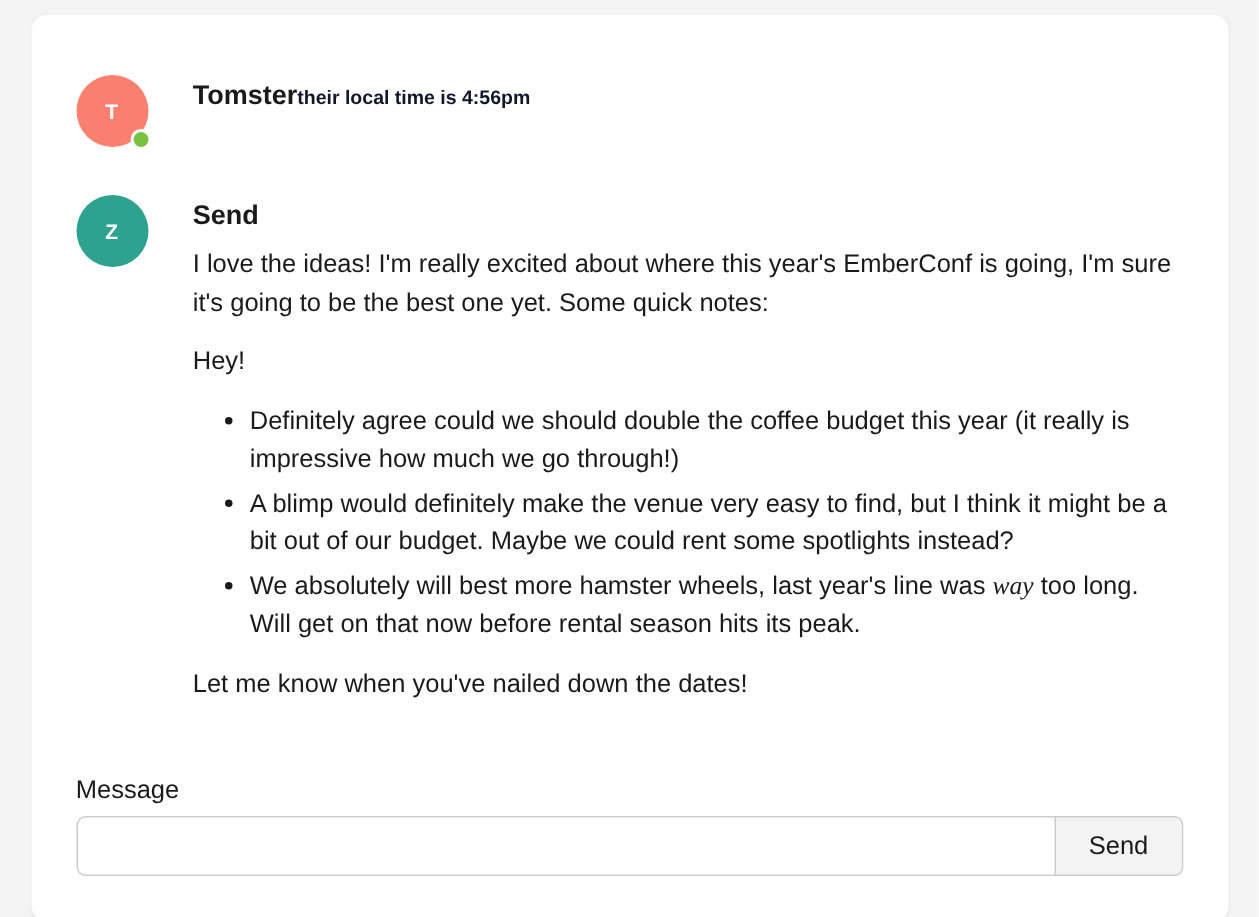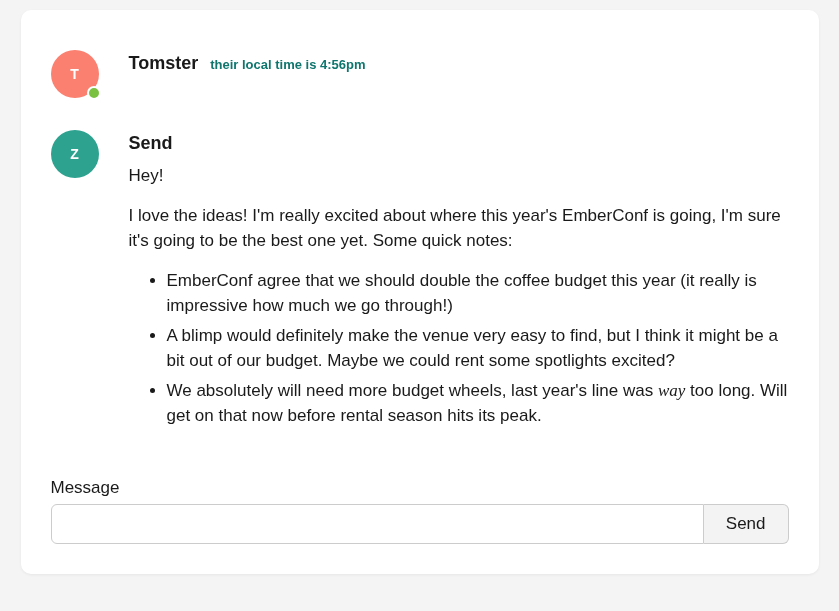--- a/index.html
+++ b/index.html
@@ -48,21 +48,20 @@
       right: -2px;
       bottom: -2px;
       width: 14px;
       height: 14px;
       border-radius: 50%;
       border: 2px solid #fff;
     }
     .meta {
       display: flex;
       align-items: baseline;
-      gap: 12px;
       margin-bottom: 6px;
     }
     .name {
       font-weight: 700;
       font-size: 18px;
     }
     .local-time {
       font-size: 13px;
       font-weight: 600;
     }
@@ -117,43 +116,44 @@
 <div class="card">
 
   <div class="msg">
     <div class="avatar">
       <div class="avatar-circle" style="background:#fb8070">T</div>
       <div class="presence" style="background:#7ac142"></div>
     </div>
     <div class="content">
       <div class="meta">
         <span class="name">Tomster</span>
-        <span class="local-time" style="color:#0f766e">their local time is 4:56pm</span>
+        <span class="local-time" style="color:#0f172a">their local time is 4:56pm</span>
       </div>
     </div>
   </div>
 
   <div class="msg">
     <div class="avatar">
       <div class="avatar-circle" style="background:#2ca28f">Z</div>
     </div>
     <div class="content">
       <div class="meta">
         <span class="name">Send</span>
       </div>
       <div class="body">
+        <p>I love the ideas! I'm really excited about where this year's EmberConf is going, I'm sure it's going to be the best one yet. Some quick notes:</p>
         <p>Hey!</p>
-        <p>I love the ideas! I'm really excited about where this year's EmberConf is going, I'm sure it's going to be the best one yet. Some quick notes:</p>
         <ul>
-          <li>EmberConf agree that we should double the coffee budget this year (it really is impressive how much we go through!)</li>
-          <li>A blimp would definitely make the venue very easy to find, but I think it might be a bit out of our budget. Maybe we could rent some spotlights excited?</li>
+          <li>Definitely agree could we should double the coffee budget this year (it really is impressive how much we go through!)</li>
+          <li>A blimp would definitely make the venue very easy to find, but I think it might be a bit out of our budget. Maybe we could rent some spotlights instead?</li>
           <li>
-            <span>We absolutely will need more budget wheels, last year's line was </span><span class="em">way</span><span> too long. Will get on that now before rental season hits its peak.</span>
+            <span>We absolutely will best more hamster wheels, last year's line was </span><span class="em">way</span><span> too long. Will get on that now before rental season hits its peak.</span>
           </li>
         </ul>
+        <p>Let me know when you've nailed down the dates!</p>
       </div>
     </div>
   </div>
 
   <div class="form">
     <label class="form-label">Message</label>
     <div class="input-row">
       <input class="msg-input" type="text" value="" style="">
       <button class="send-btn">Send</button>
     </div>

